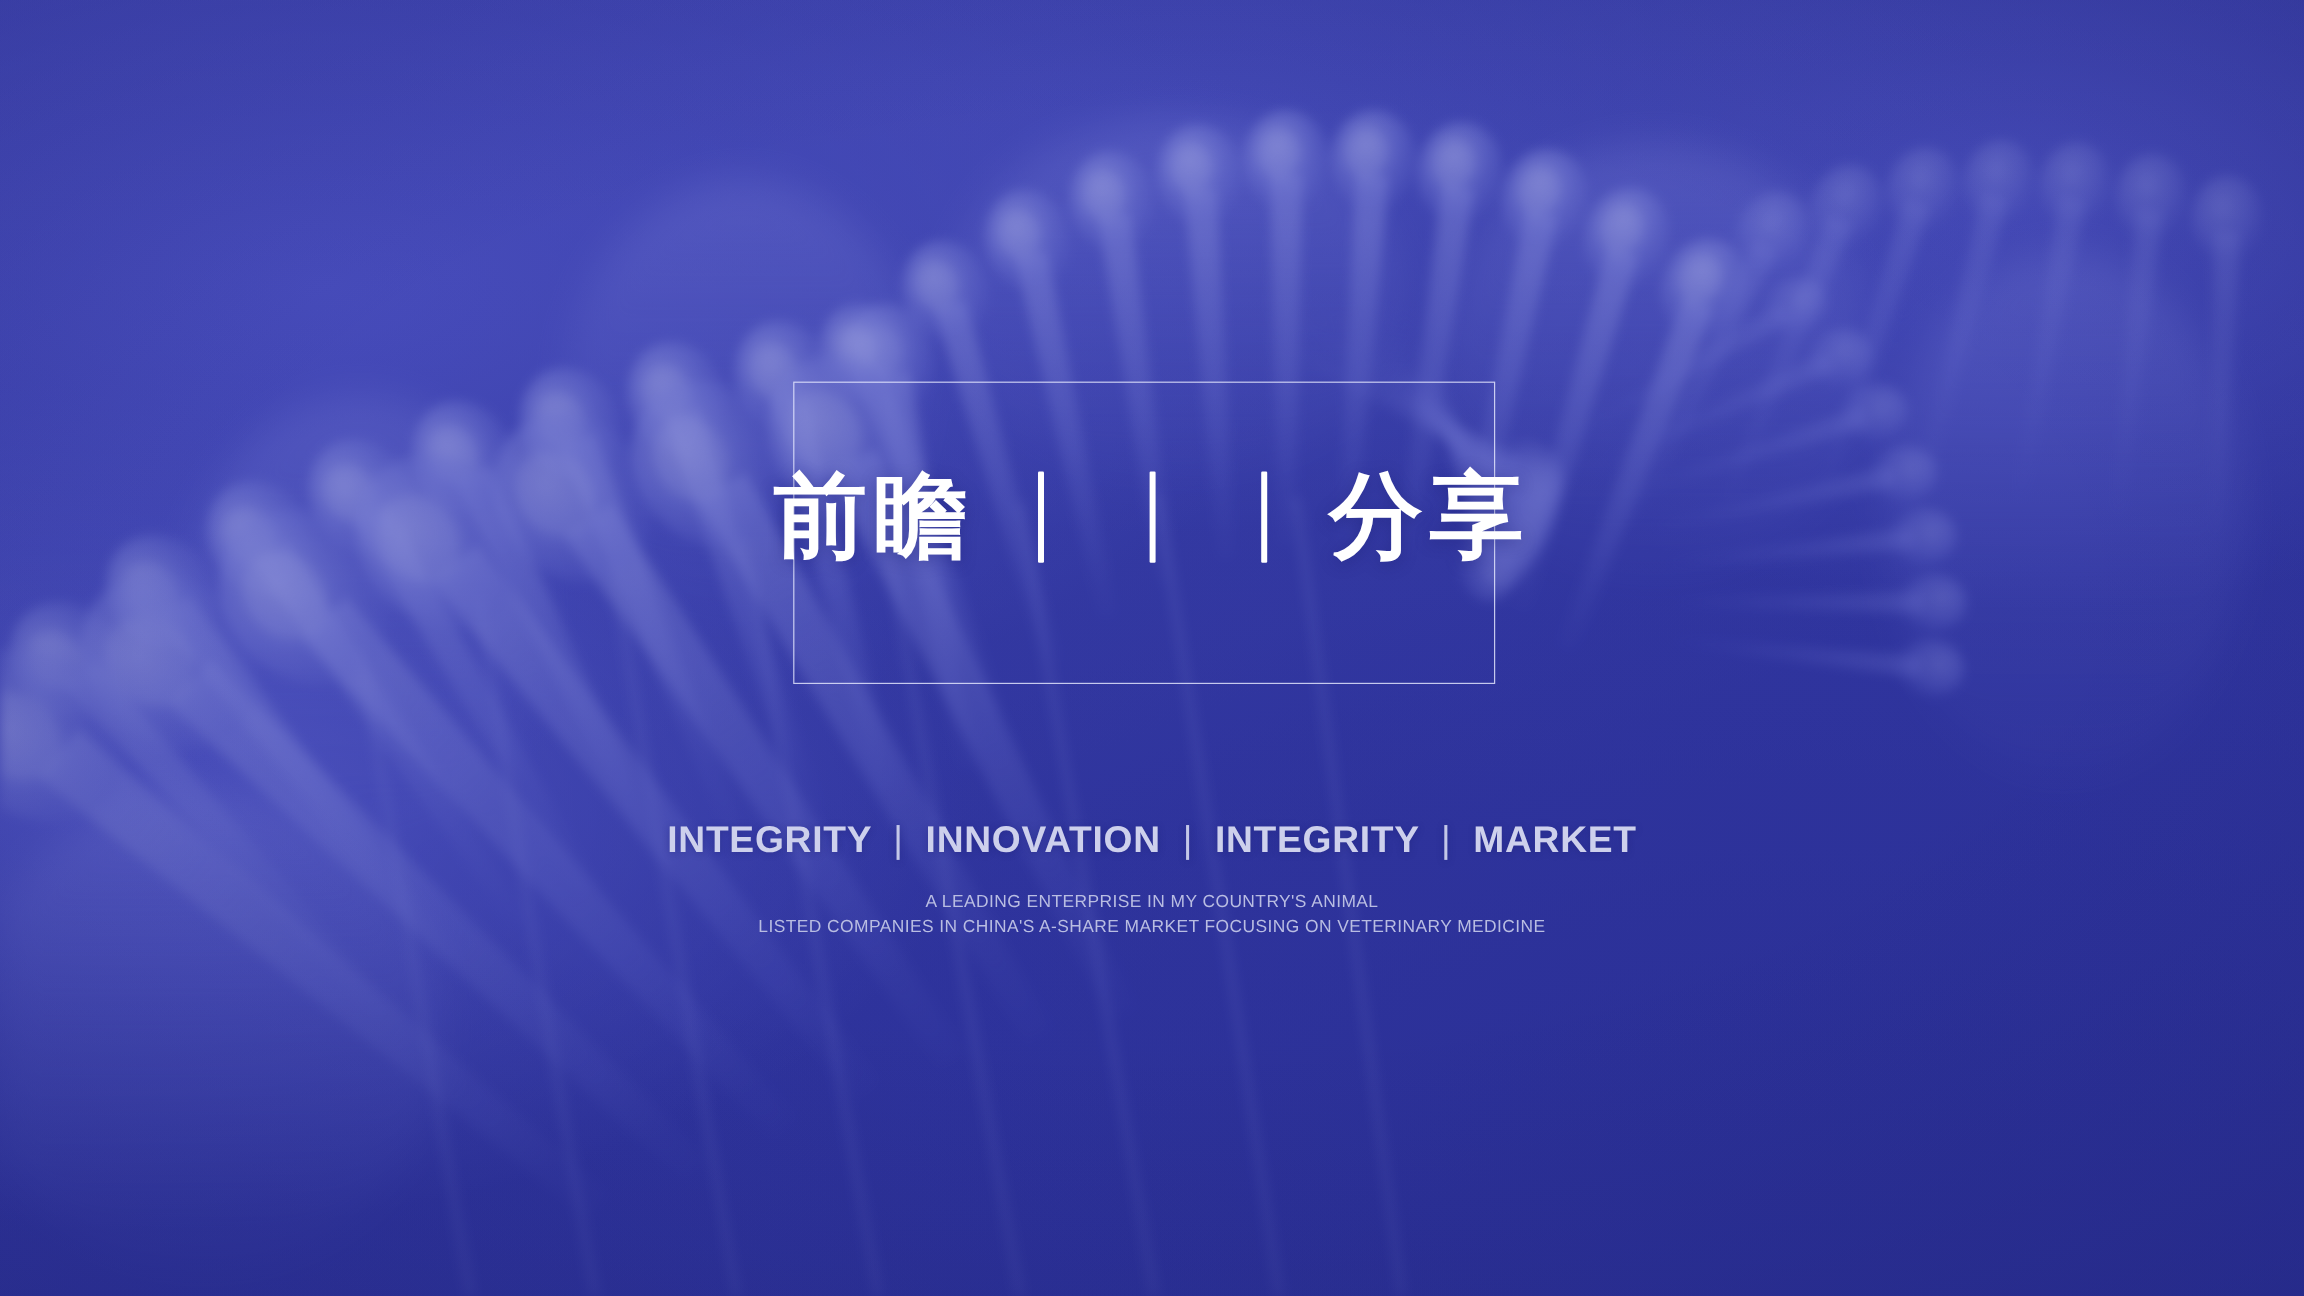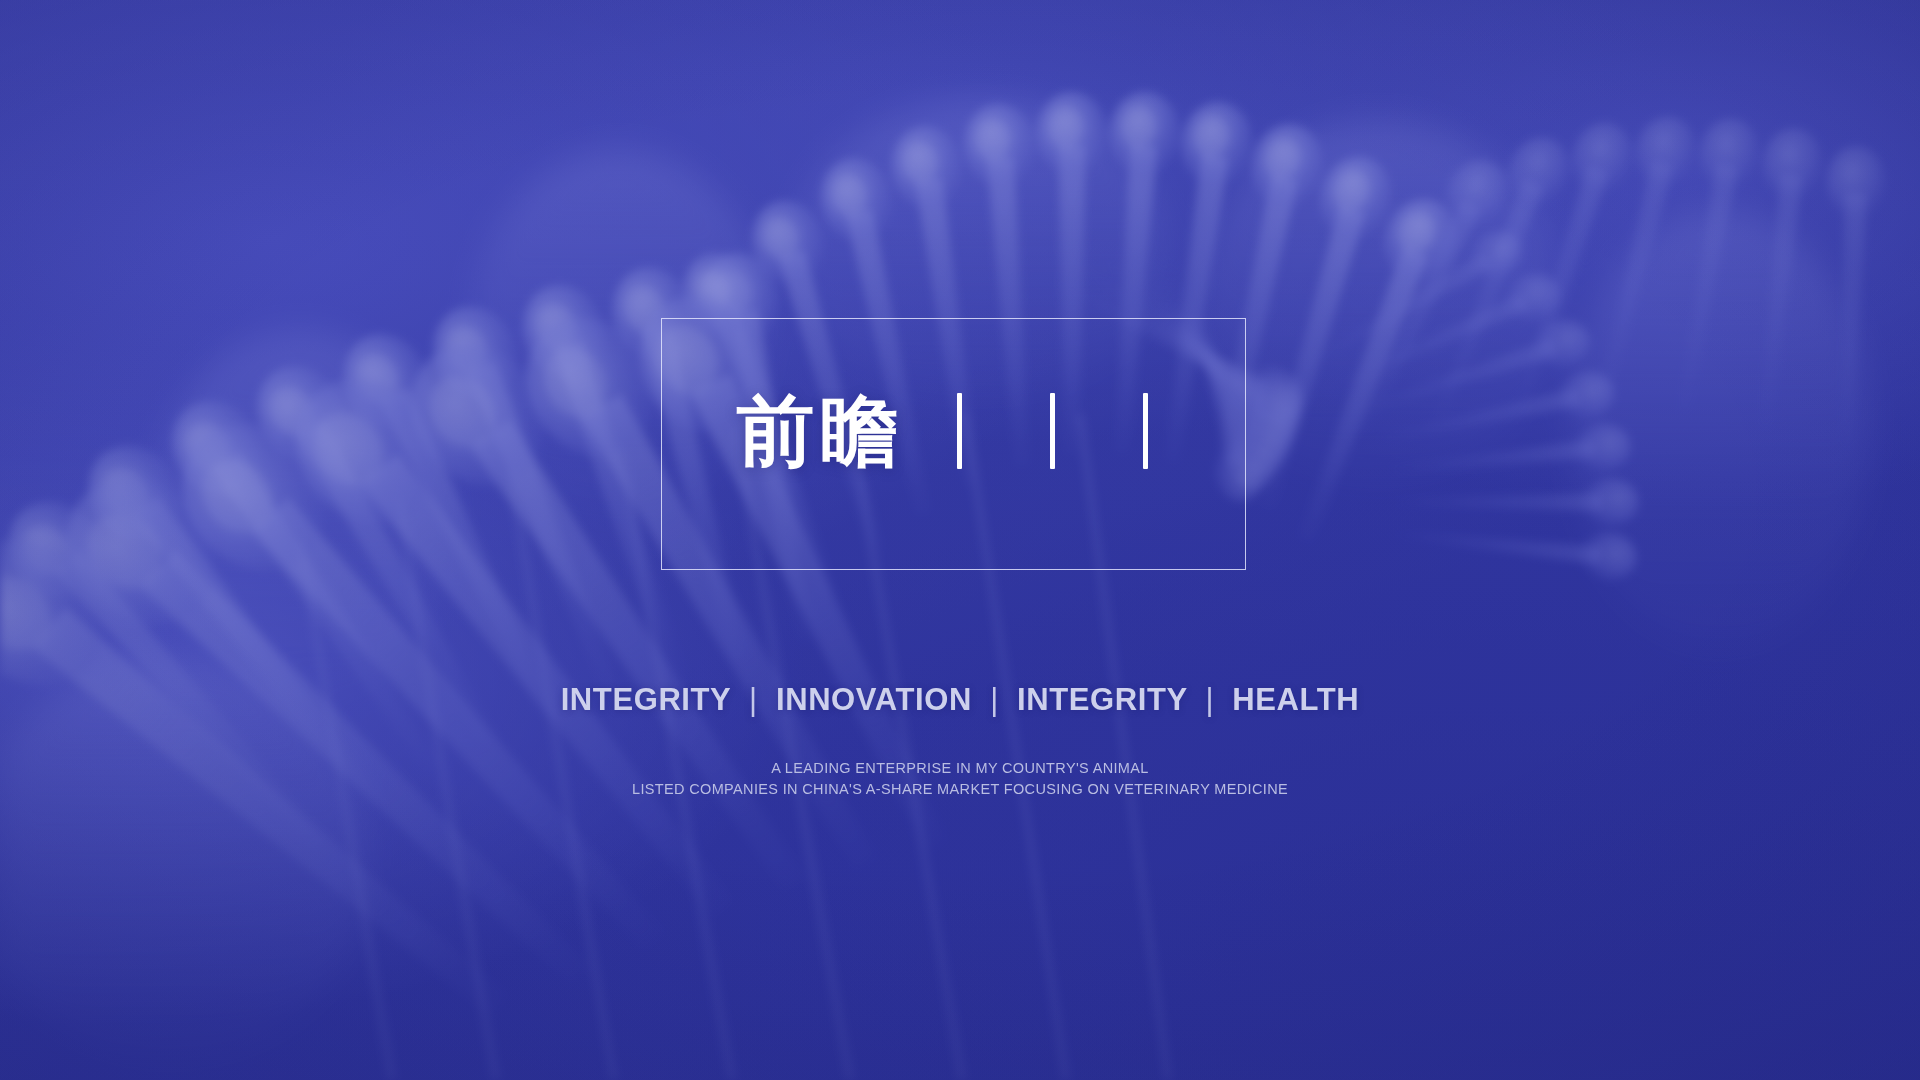--- a/index.html
+++ b/index.html
@@ -135,21 +135,20 @@
     position: absolute;
     left: 0;
     right: 0;
     top: 742px;
     text-align: center;
     color: #b9bde2;
     font-size: 14.5px;
     font-weight: 400;
     letter-spacing: 0.35px;
     line-height: 20.5px;
-    margin-top: 16px;
   }
   .caption div { white-space: nowrap; }
 </style>
 </head>
 <body>
 
 <div class="stage">
 
   <div class="bg-base"></div>
 
@@ -295,30 +294,31 @@
 
   <div class="content">
 
     <div class="frame"></div>
 
     <div class="headline">
       <span class="hl-word">前瞻</span>
       <span class="hl-sep"></span>
       <span class="hl-sep"></span>
       <span class="hl-sep"></span>
+      <span class="hl-word">分享</span>
     </div>
 
     <div class="subline">
       <span>INTEGRITY</span>
       <span class="sub-sep">|</span>
       <span>INNOVATION</span>
       <span class="sub-sep">|</span>
       <span>INTEGRITY</span>
       <span class="sub-sep">|</span>
-      <span>HEALTH</span>
+      <span>MARKET</span>
     </div>
 
     <div class="caption">
       <div>A LEADING ENTERPRISE IN MY COUNTRY'S ANIMAL</div>
       <div>LISTED COMPANIES IN CHINA'S A-SHARE MARKET FOCUSING ON VETERINARY MEDICINE</div>
     </div>
 
   </div>
 </div>
 

